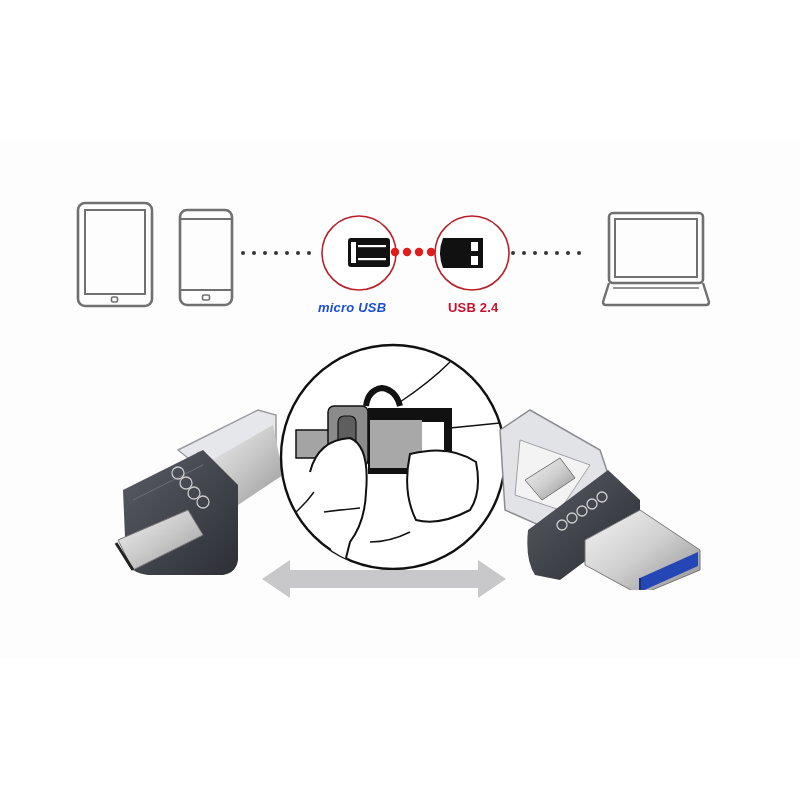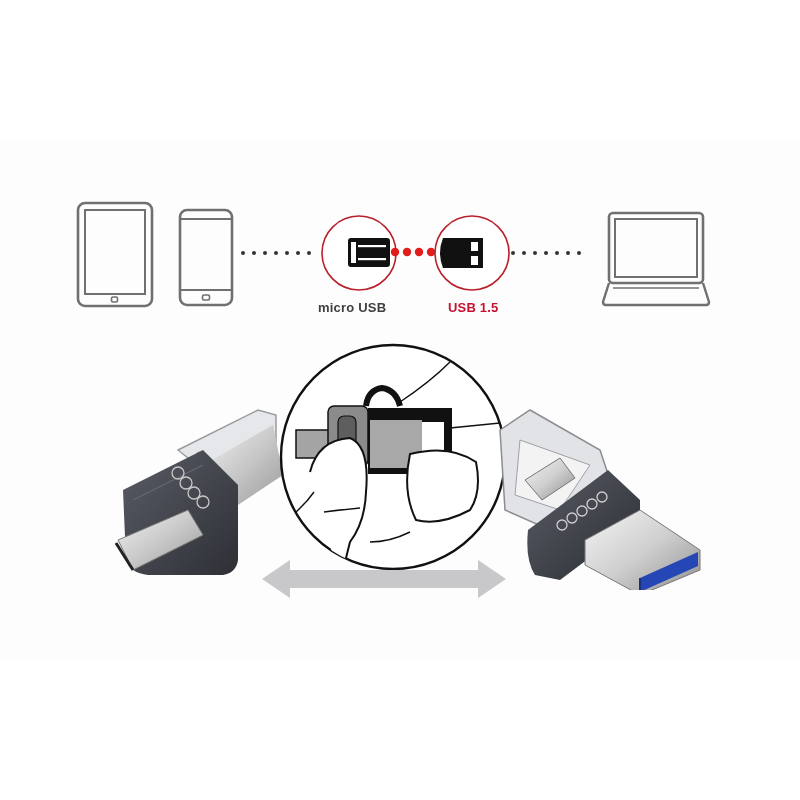--- a/index.html
+++ b/index.html
@@ -95,22 +95,22 @@
 
 <div class="abs" style="left:601px;top:210px;">
   <svg width="110" height="97" viewBox="0 0 110 97">
     <rect x="8" y="3" width="94" height="70" rx="4" fill="none" stroke="#707070" stroke-width="2.6"></rect>
     <rect x="14" y="9" width="82" height="58" fill="none" stroke="#707070" stroke-width="2"></rect>
     <path d="M8 73 L2 92 Q2 95 5 95 H105 Q108 95 108 92 L102 73" fill="none" stroke="#707070" stroke-width="2.4"></path>
     <line x1="12" y1="78" x2="98" y2="78" stroke="#707070" stroke-width="1.6"></line>
   </svg>
 </div>
 
-<div class="label" style="left:318px;top:300px;color:#404040;">micro USB</div>
-<div class="label" style="left:448px;top:300px;color:#c8102e;">USB 1.5</div>
+<div class="label" style="left:318px;top:300px;color:#1d4ed8;font-style:italic;">micro USB</div>
+<div class="label" style="left:448px;top:300px;color:#c8102e;">USB 2.4</div>
 
 <div class="abs" style="left:108px;top:395px;">
   <svg width="190" height="190" viewBox="0 0 190 190">
     <defs>
       <linearGradient id="metalL" x1="0" y1="0" x2="1" y2="1">
         <stop offset="0" stop-color="#f2f2f2"></stop>
         <stop offset="0.5" stop-color="#c9c9c9"></stop>
         <stop offset="1" stop-color="#9a9a9a"></stop>
       </linearGradient>
       <linearGradient id="bodyL" x1="0" y1="0" x2="1" y2="1">

